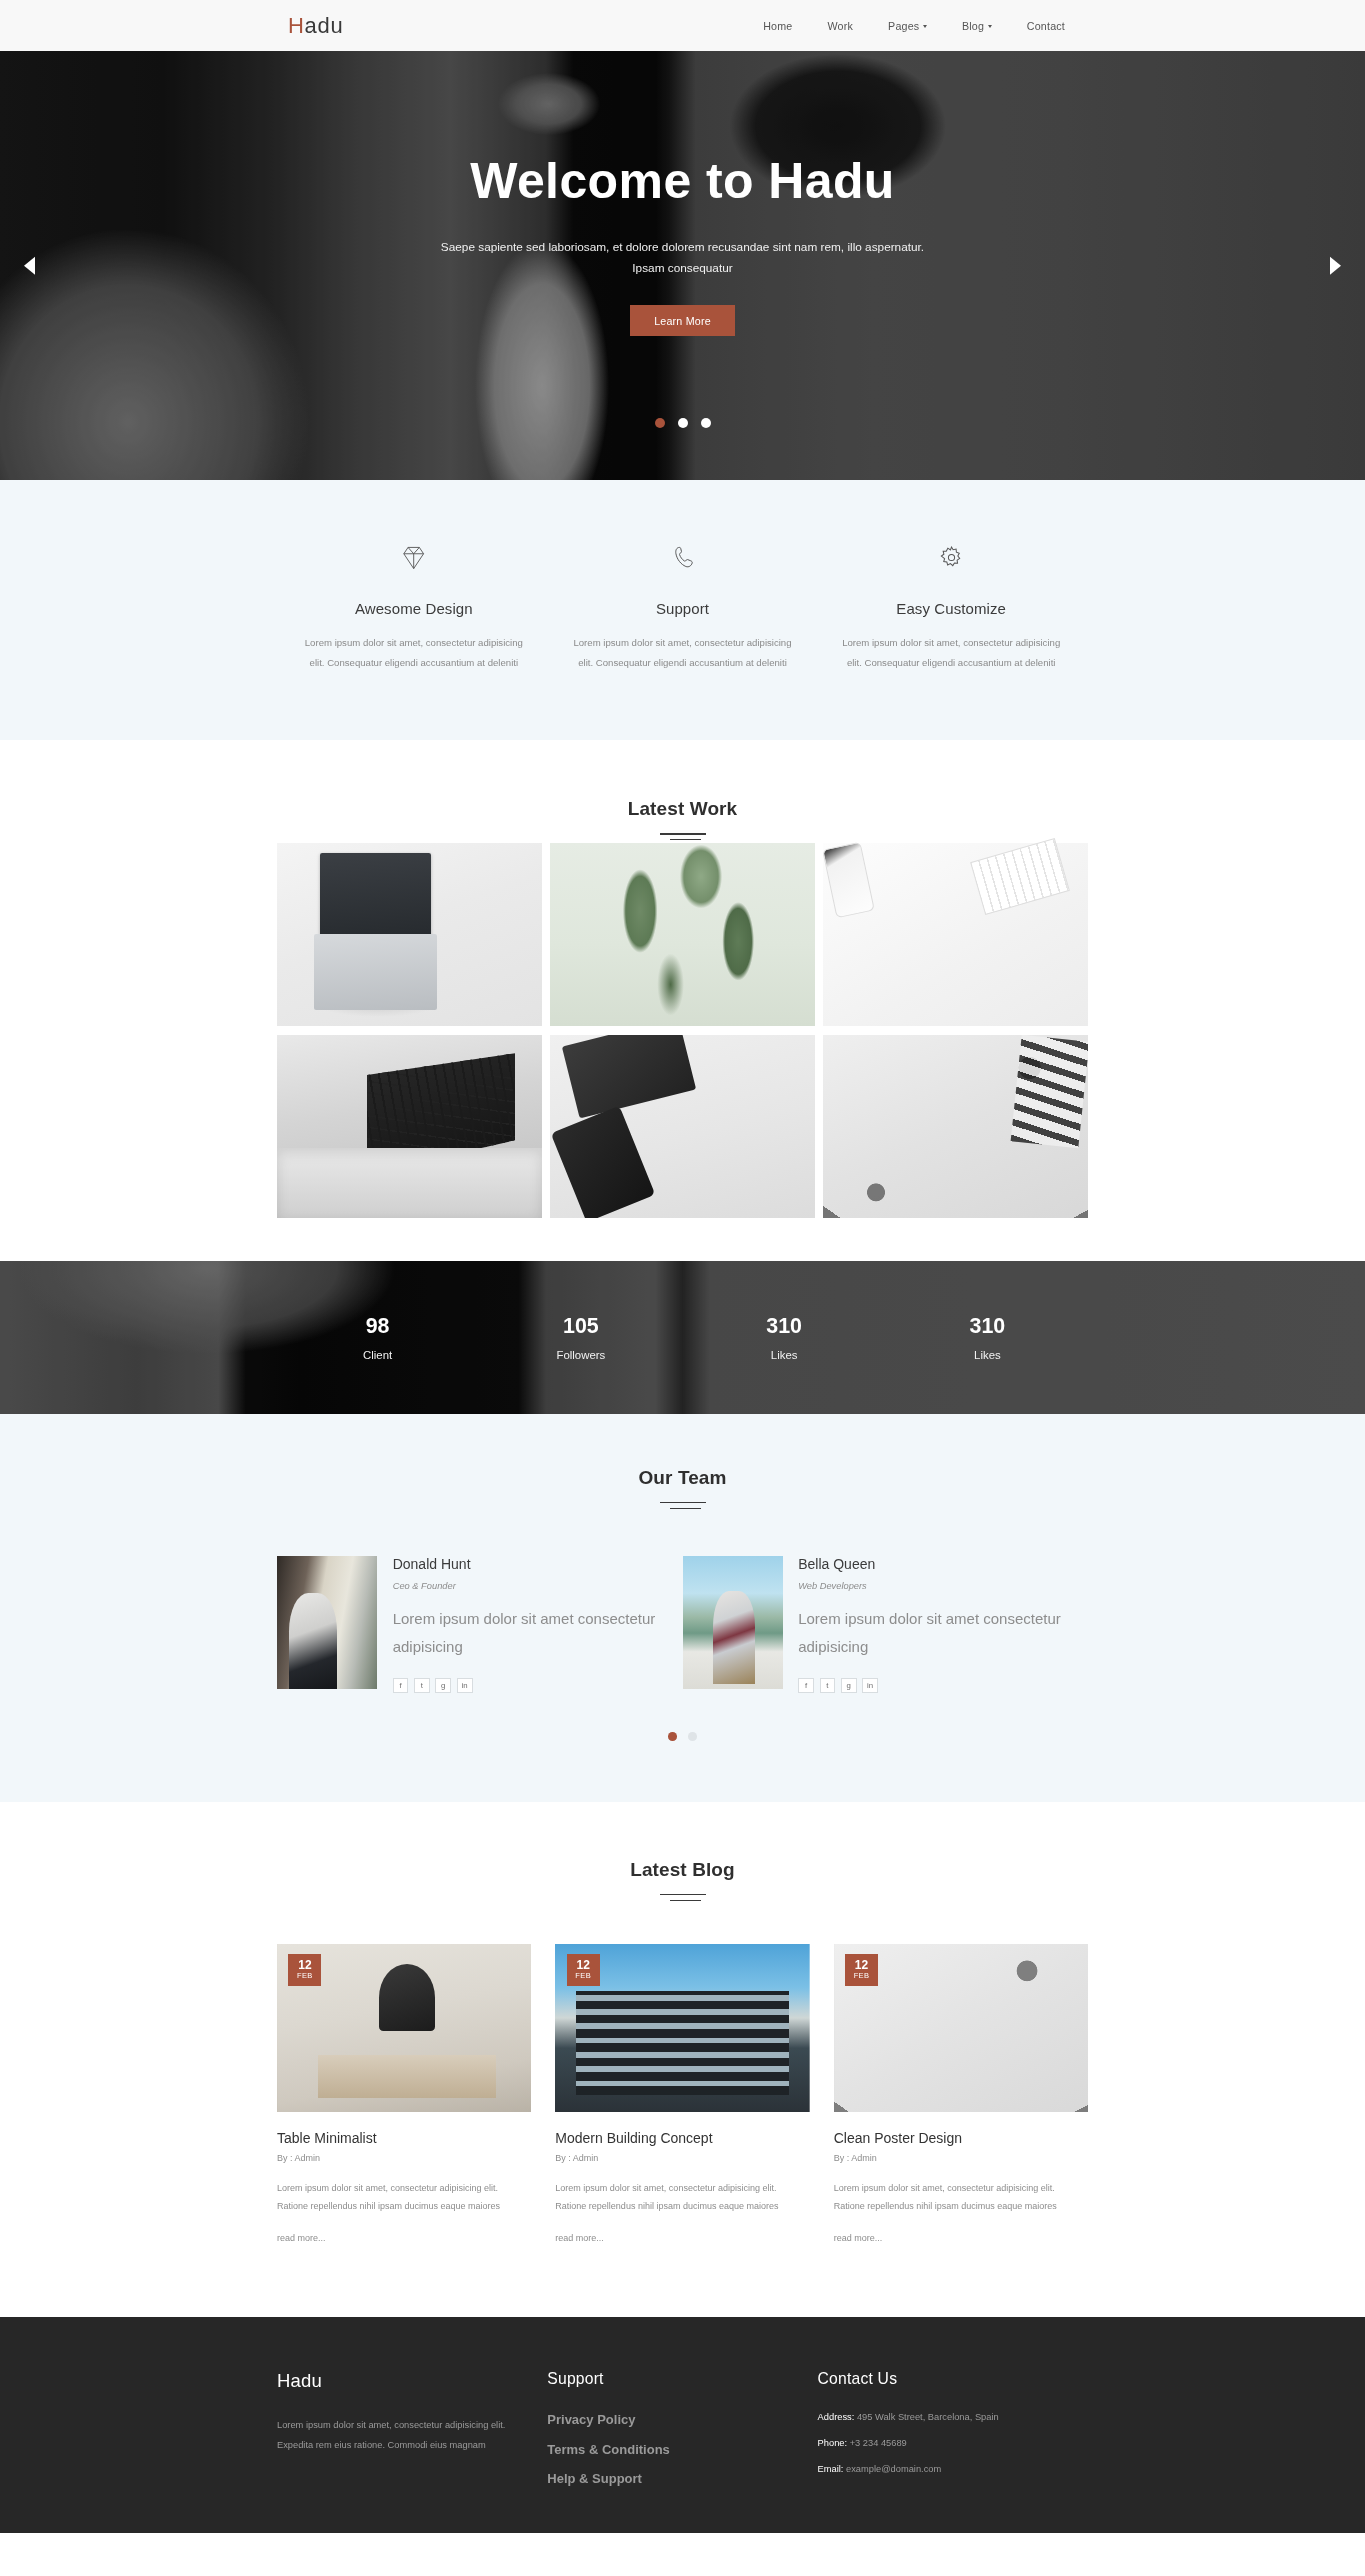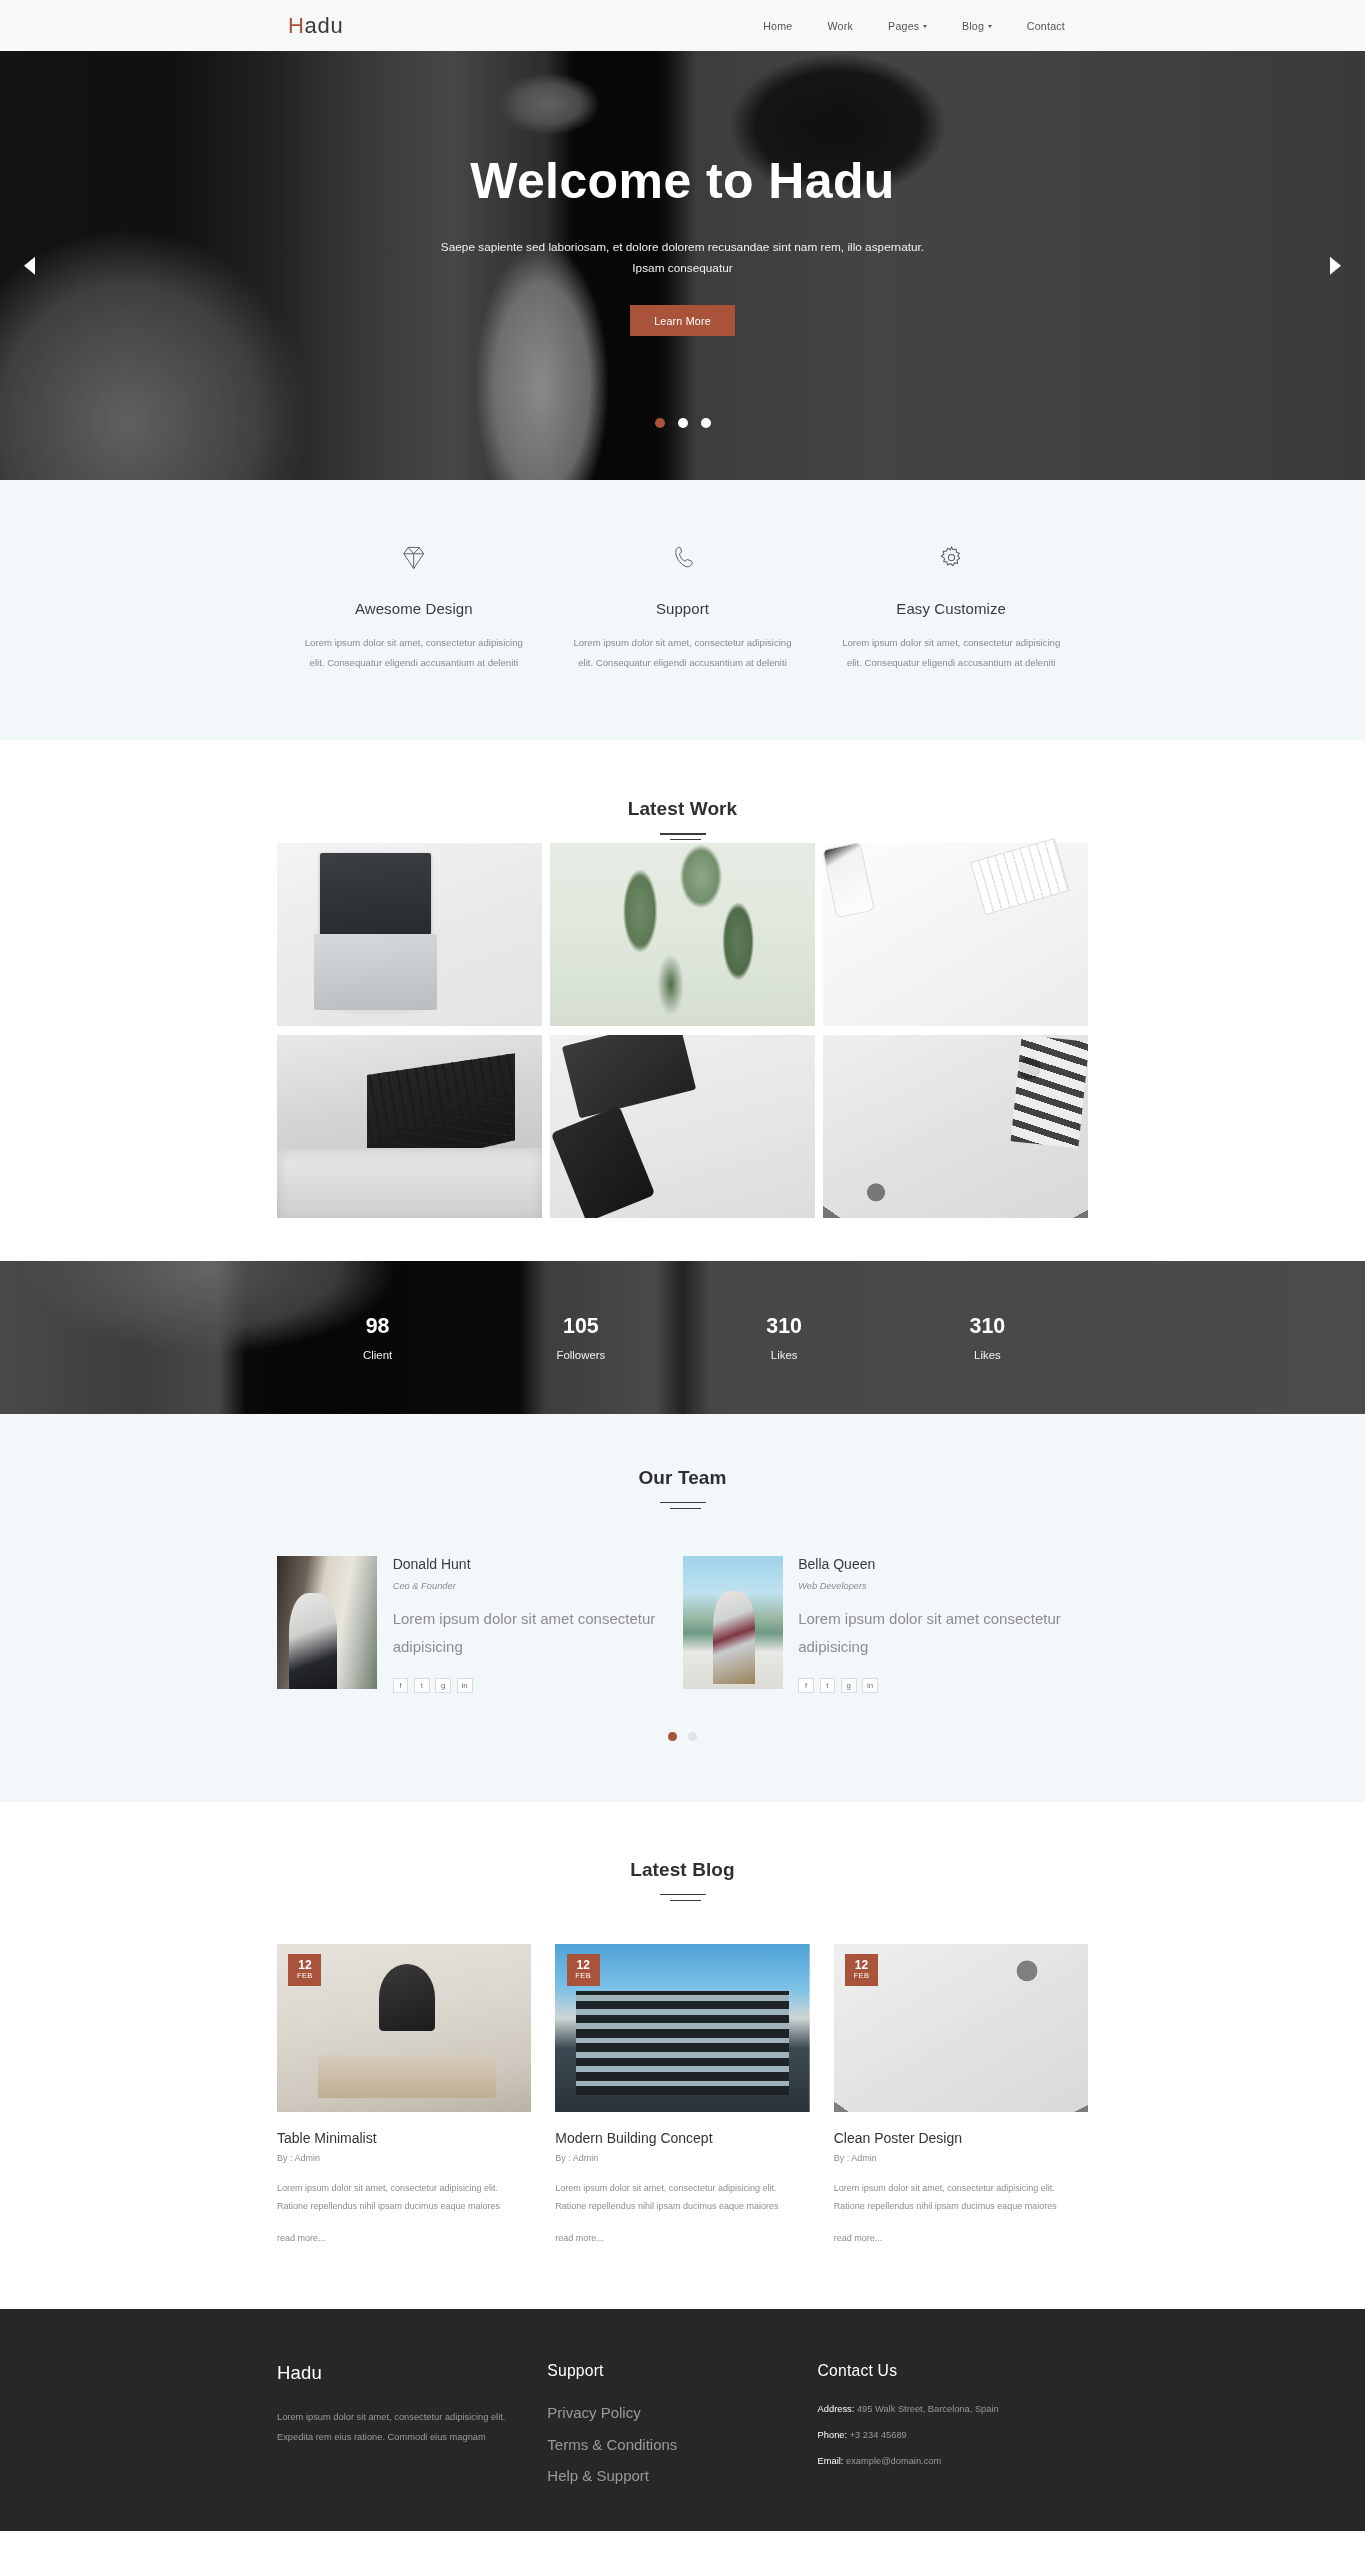--- a/index.html
+++ b/index.html
@@ -189,21 +189,21 @@
   .m-info .role{ font-size:9.3px; font-style:italic; color:#8d8d8d; margin-bottom:14.3px; }
   .m-info p{ font-size:15px; line-height:1.9; color:#8d8d8d; font-weight:300; margin-bottom:15.7px; }
   .socials{ display:flex; gap:5.7px; }
   .soc{ width:15.7px; height:15.7px; border:0.7px solid #d8dde0; display:flex; align-items:center;
         justify-content:center; font-size:7.8px; color:#6f6f6f; cursor:pointer; background:#fff; }
   .team-dots{ display:flex; justify-content:center; gap:11.4px; margin-top:39px; }
   .tdot{ width:8.6px;height:8.6px;border-radius:50%;background:#dfe4e7; cursor:pointer; }
   .tdot.active{ background:#a9533b; }
   
   .blog{ background:#fff; padding:57px 0 66px; }
-  .blog-row{ width:811px; margin:40px auto 0; display:grid; grid-template-columns:repeat(3,1fr); gap:24px; }
+  .blog-row{ width:811px; margin:40px auto 8px; display:grid; grid-template-columns:repeat(3,1fr); gap:24px; }
   .post .thumb{ position:relative; height:168px; background-size:cover; background-position:center; }
   .b1{ background:linear-gradient(170deg,#e6e3dc 0%,#dcd8d0 40%,#cfc9bf 75%,#b9b2a6 100%); position:relative; }
   .b1:before{ content:""; position:absolute; left:40%; top:12%; width:22%; height:40%;
       background:linear-gradient(160deg,#3a3a3a,#1c1c1c); border-radius:50% 50% 4.3px 4.3px; }
   .b1:after{ content:""; position:absolute; left:16%; bottom:8%; width:70%; height:26%;
       background:linear-gradient(180deg,#d8cdbb,#bfae93); }
   .b2{ background:linear-gradient(180deg,#4fa3d8 0%,#7bc0e6 26%,#cfd7d6 44%,#3b4a52 62%,#2b3238 100%); position:relative; }
   .b2:before{ content:""; position:absolute; left:8%; top:28%; width:84%; height:62%;
       background:repeating-linear-gradient(0deg,#1e2327 0 8.6px,#9fb3bd 8.6px 14.3px); }
   .b3{ background:linear-gradient(150deg,#efefef 0%,#e3e3e3 50%,#d9d9d9 100%); position:relative; overflow:hidden; }
@@ -223,21 +223,21 @@
   .post .more{ font-size:9px; color:#8d8d8d; text-decoration:none; cursor:pointer; }
   
   .footer{ background:#272727; padding:53px 0 33px; }
   .f-row{ width:811px; margin:0 auto; display:flex; }
   .f-col{ width:33.33%; padding-right:36px; }
   .f-col h4{ color:#fff; font-size:15.7px; font-weight:400; margin-bottom:24px; letter-spacing:0.2px; }
   .f-col h4.brand{ font-size:18.5px; }
   .f-col p{ color:#9a9a9a; font-size:9.3px; line-height:2.1; font-weight:300; }
   .f-links{ list-style:none; }
   .f-links li{ margin-bottom:14.3px; }
-  .f-links a{ color:#9a9a9a; font-size:15px; text-decoration:none; font-weight:400; }
+  .f-links a{ color:#9a9a9a; font-size:13px; text-decoration:none; font-weight:700; }
   .c-line{ color:#9a9a9a; font-size:9.3px; margin-bottom:15.7px; font-weight:300; }
   .c-line b{ color:#fff; font-weight:400; }
 </style>
 </head>
 <body>
 
 <div class="header">
   <div class="logo">
     <span class="h">H</span><span>adu</span>
   </div>

